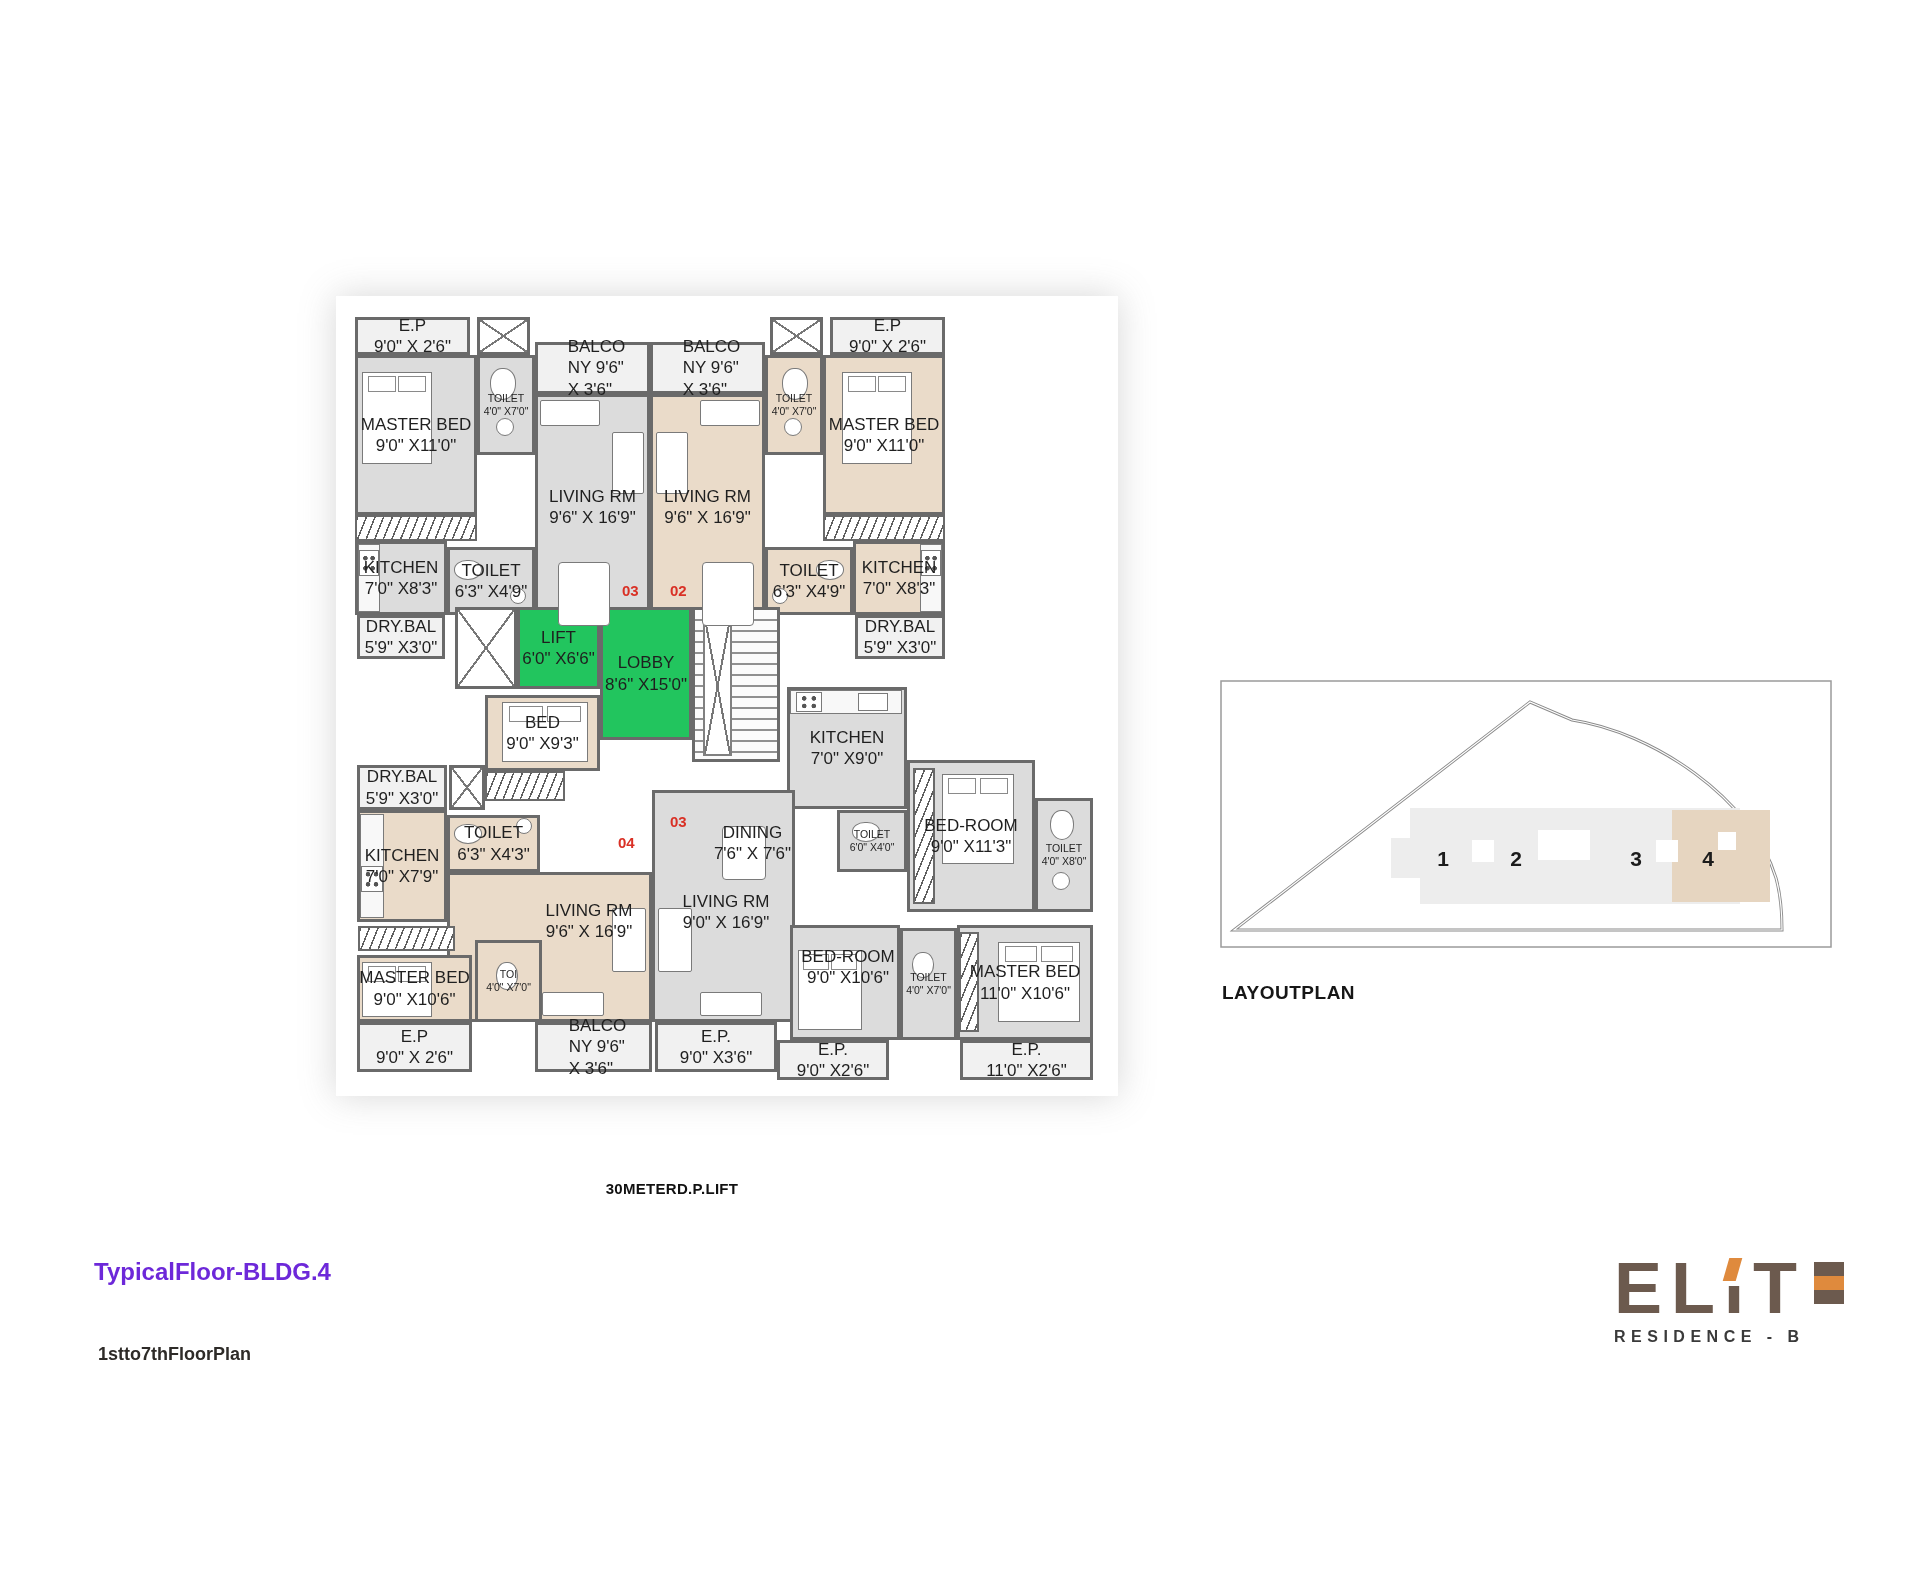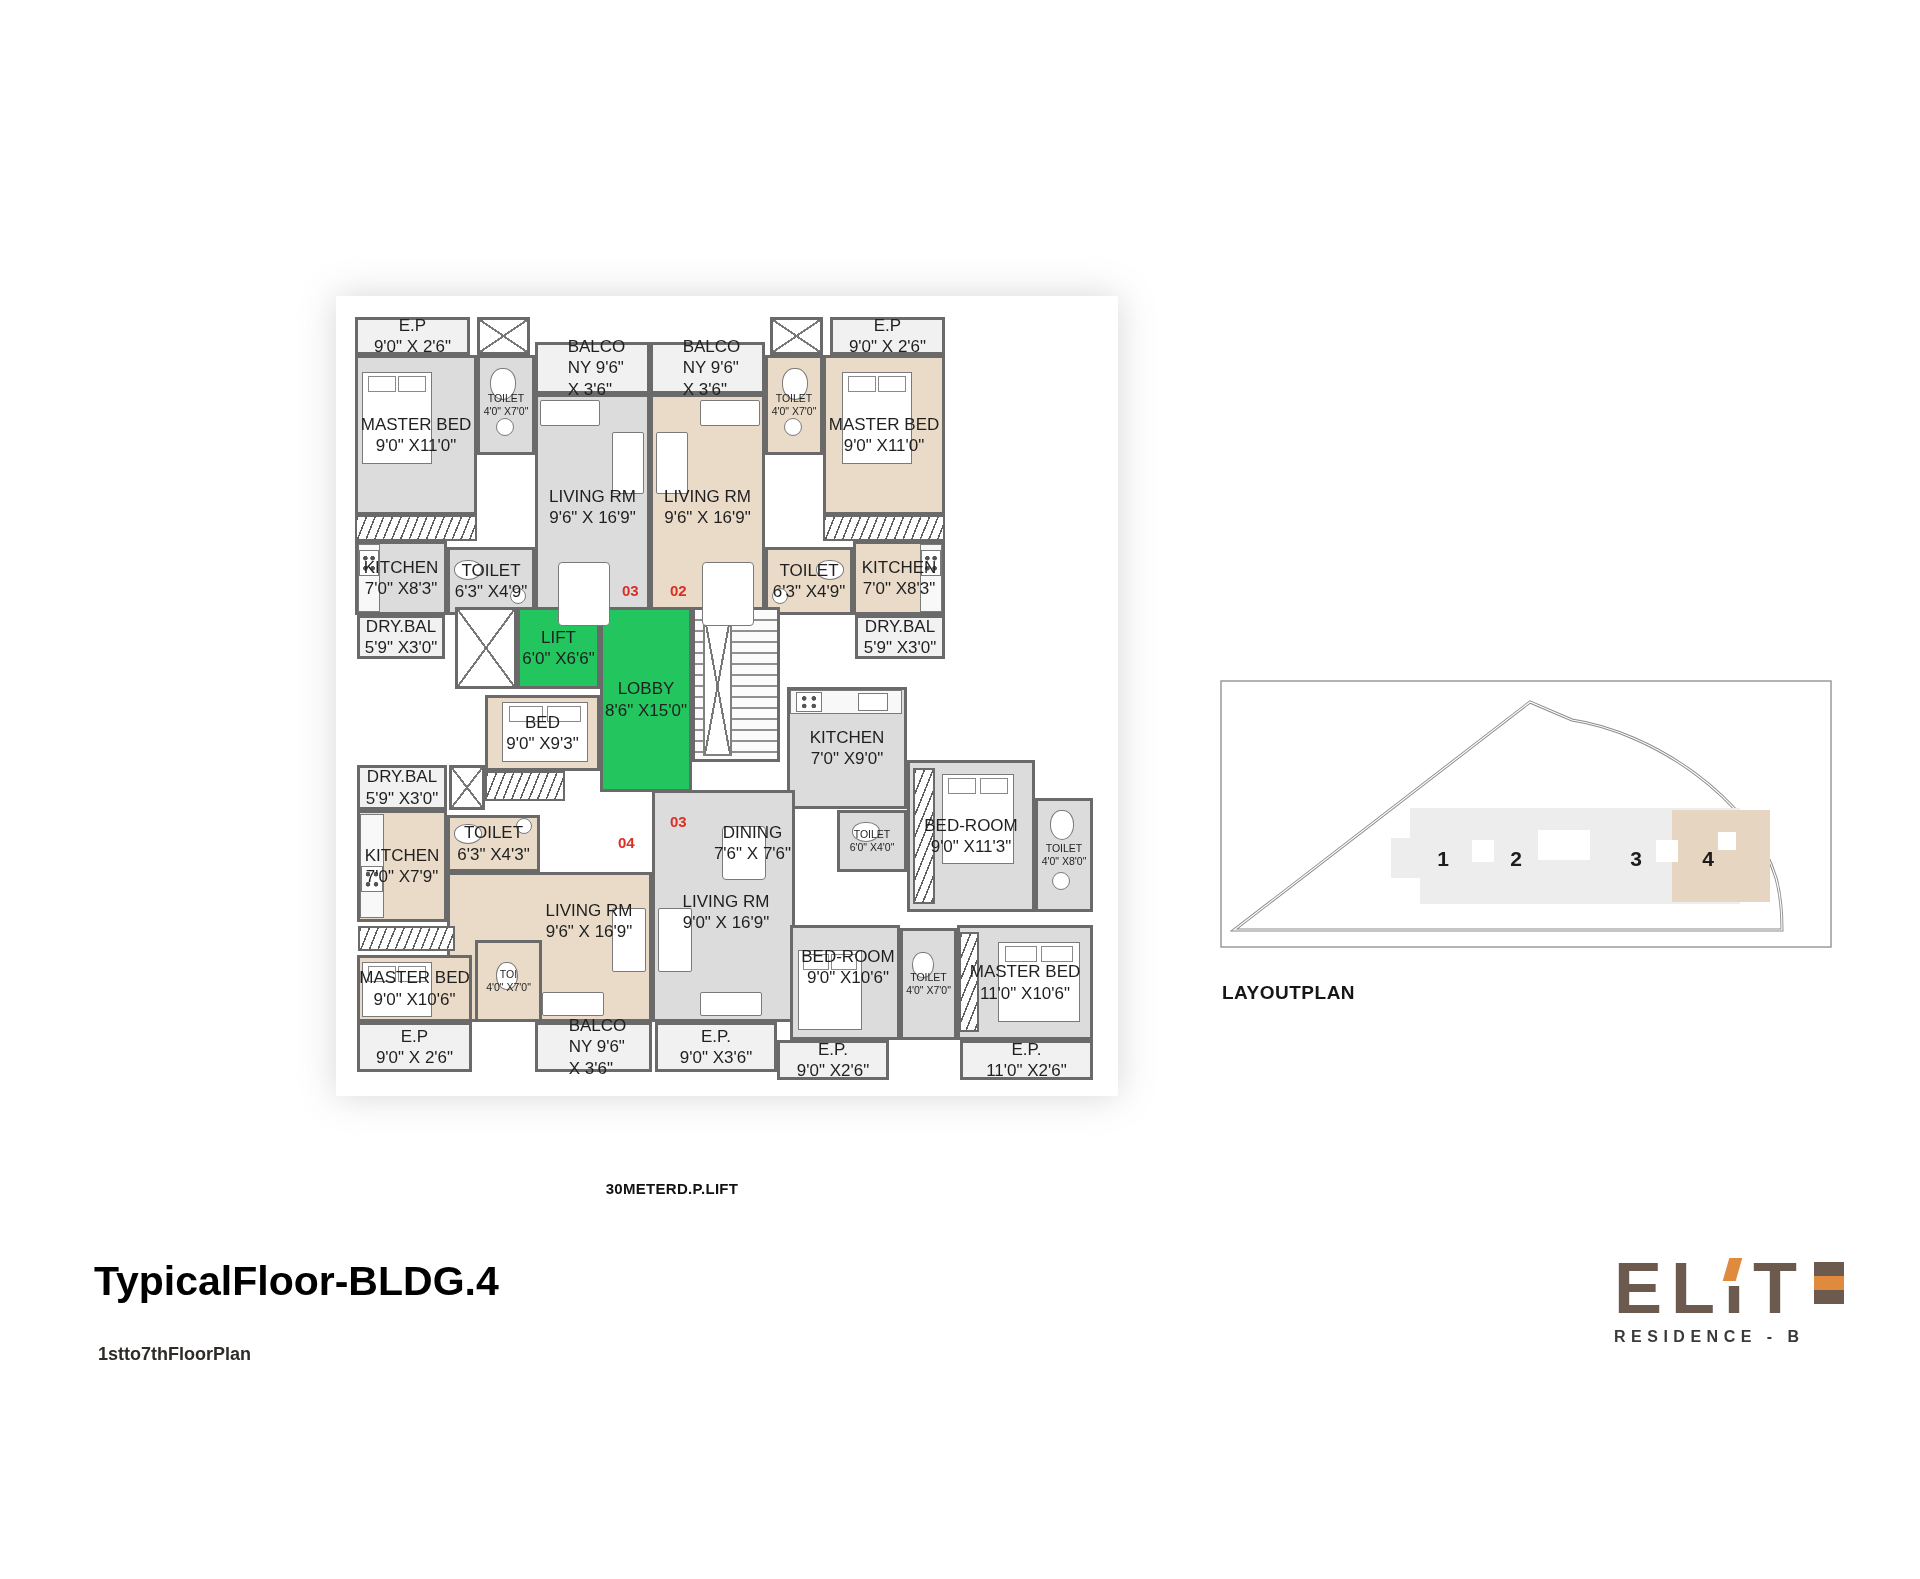--- a/index.html
+++ b/index.html
@@ -52,21 +52,21 @@
   .stove{background:#fff;border:1px solid #7a7a7a;background-image:
     radial-gradient(circle at 30% 30%,#555 2px,transparent 2.6px),
     radial-gradient(circle at 70% 30%,#555 2px,transparent 2.6px),
     radial-gradient(circle at 30% 72%,#555 2px,transparent 2.6px),
     radial-gradient(circle at 70% 72%,#555 2px,transparent 2.6px)}
   .unitnum{position:absolute;font-weight:bold;font-size:15px;color:var(--red);z-index:6}
 
   
   #road{position:absolute;left:562px;top:1180px;width:220px;text-align:center;
     font-size:15px;font-weight:bold;letter-spacing:.3px;color:#111}
-  #main-title{position:absolute;left:94px;top:1258px;font-size:41px;font-weight:bold;color:#000000}
+  #main-title{position:absolute;left:94px;top:1258px;font-size:24px;font-weight:bold;color:#6d28d9}
   #sub-title{position:absolute;left:98px;top:1344px;font-size:18px;font-weight:bold;color:#2e2b28}
   #layout-caption{position:absolute;left:1222px;top:982px;font-size:19px;font-weight:bold;
     letter-spacing:.5px;color:#161616}
   #layout-inset{position:absolute;left:1220px;top:680px}
 
   
   #logo{position:absolute;left:1614px;top:1256px;width:230px}
   .logo-word{display:flex;align-items:flex-end;height:58px;color:var(--brown);
     font-weight:bold;font-size:72px;line-height:52px;letter-spacing:9px}
   .logo-word span{display:inline-block}
@@ -192,21 +192,21 @@
         <div>5'9" X3'0"</div>
       </div>
     </div>
     <div class="room shaft fill-none sm" style="left: 105px; top: 297px; width: 62px; height: 82px;"></div>
     <div class="room fill-white" style="left: 167px; top: 297px; width: 83px; height: 82px;">
       <div class="rlabel">
         <div>LIFT</div>
         <div>6'0" X6'6"</div>
       </div>
     </div>
-    <div class="room fill-white" style="left: 250px; top: 297px; width: 92px; height: 185px;">
+    <div class="room fill-white" style="left: 250px; top: 297px; width: 92px; height: 133px;">
       <div class="rlabel">
         <div>LOBBY</div>
         <div>8'6" X15'0"</div>
       </div>
     </div>
     <div class="room stairs fill-none" style="left: 342px; top: 297px; width: 88px; height: 155px;"></div>
     <div class="room fill-b" style="left: 135px; top: 385px; width: 115px; height: 76px;">
       <div class="rlabel">
         <div>BED</div>
         <div>9'0" X9'3"</div>

